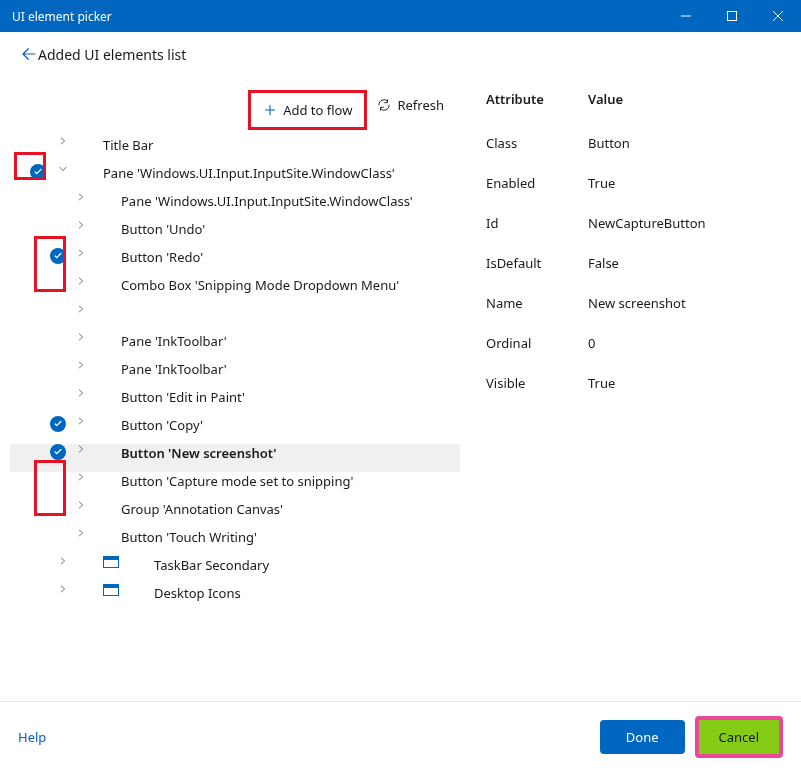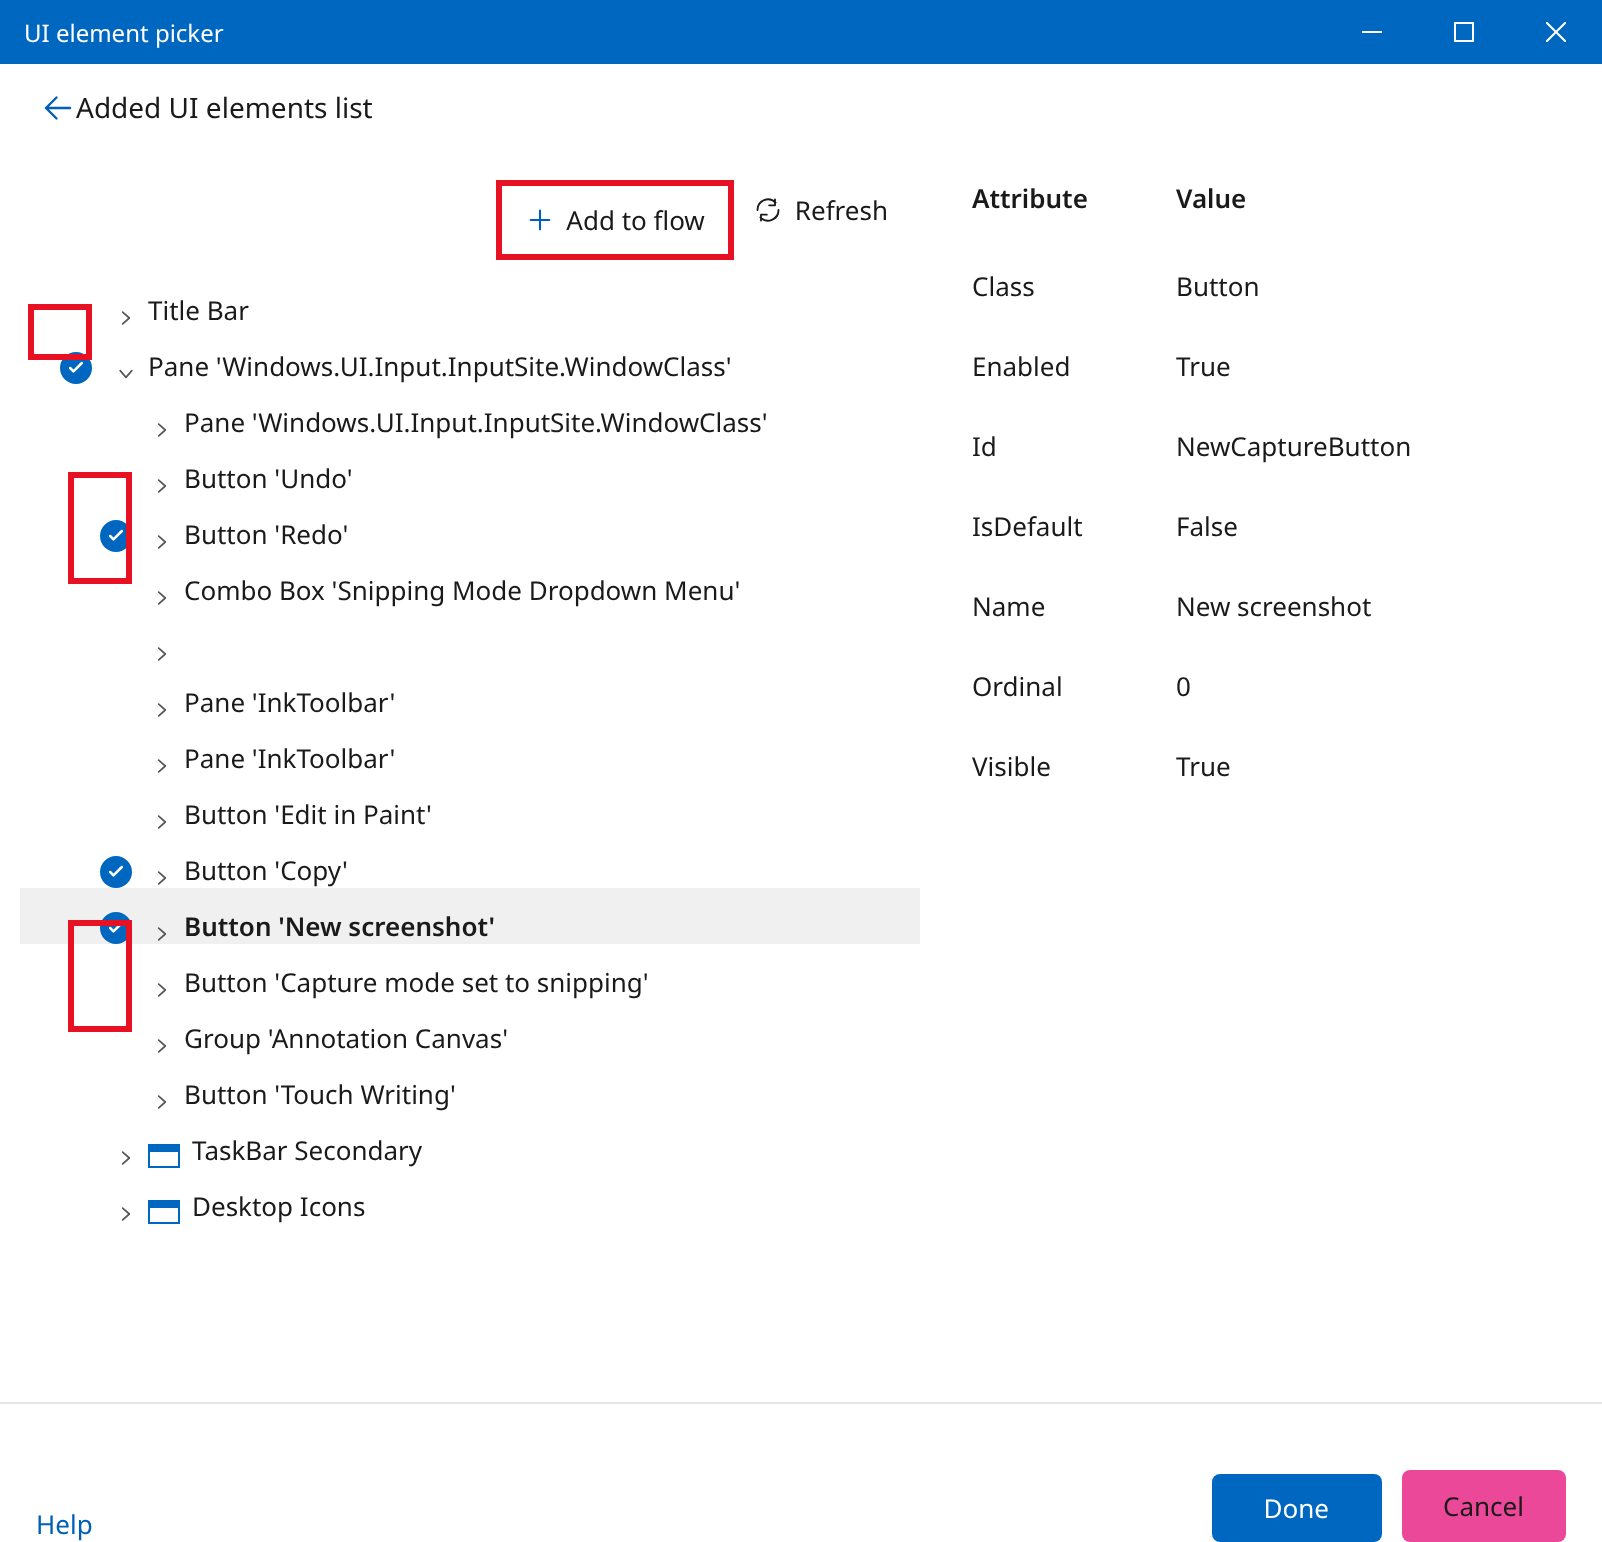--- a/index.html
+++ b/index.html
@@ -13,37 +13,37 @@
 .header-title { font-size: 14px; color: #1a1a1a; }
 .toolbar { display: flex; justify-content: flex-end; align-items: flex-start; padding: 10px 12px 6px 0; gap: 0; }
 .btn-plain { background: transparent; border: none; display: inline-flex; align-items: center; gap: 6px; font-size: 13px; color: #1a1a1a; padding: 6px 10px; cursor: default; }
 .btn-plain .icn { color: #005fb8; display: inline-flex; }
 .highlight-box { border: 3px solid #e81123; padding: 2px; }
 .main { display: flex; height: 615px; }
 .tree-pane { width: 460px; overflow-y: auto; padding: 4px 0 4px 10px; position: relative; }
 .tree-pane::-webkit-scrollbar{width:6px;}
 .tree-pane::-webkit-scrollbar-thumb{background:#c8c8c8;border-radius:3px;}
 .attr-pane { flex: 1; padding: 4px 10px 0 20px; }
-.tree-row { display: flex; align-items: flex-end; height: 28px; white-space: nowrap; position: relative; }
+.tree-row { display: flex; align-items: flex-start; height: 28px; white-space: nowrap; position: relative; gap: 29px; }
 .tree-row.sel { background: #f0f0f0; font-weight: 600; }
 .indent1 { padding-left: 46px; }
 .indent2 { padding-left: 64px; }
 .chev { width: 14px; display:inline-flex; justify-content:center; color:#555; margin-right: 4px;}
 .chkslot { position: absolute; display:flex; align-items:center; justify-content:center;}
 .chk-circle { width:16px; height:16px; border-radius:50%; background:#0067c0; display:flex; align-items:center; justify-content:center; }
 .chk-circle svg{width:10px;height:10px;color:#fff;}
 .wi { width:16px; height:12px; border:1.4px solid #0067c0; border-top-width:4px; display:inline-block; margin-right:6px; vertical-align:-2px;}
 .attr-table { width: 100%; }
 .attr-table th { text-align: left; font-weight: 600; padding: 8px 4px 14px 4px; font-size:13px;}
 .attr-table td { padding: 10px 4px; font-size:13px; vertical-align: top;}
 .attr-table td.k { width: 100px; color:#1a1a1a;}
-.footer { position: absolute; bottom: 0; left: 0; right: 0; height: 70px; border-top: 1px solid #e5e5e5; display: flex; align-items: flex-end; padding: 0 18px; background:#fff;}
+.footer { position: absolute; bottom: 0; left: 0; right: 0; height: 70px; border-top: 1px solid #e5e5e5; display: flex; align-items: center; padding: 0 18px; background:#fff;}
 .footer .spacer { flex: 1; }
 .btn-primary { background:#0067c0; color:#fff; border:none; font-size:13px; padding: 8px 26px; border-radius:4px; margin-right:10px;}
-.btn-secondary { background:#ec4899; color:#1a1a1a; border:1px solid #ec4899; font-size:13px; padding: 8px 20px; border-radius:4px;}
+.btn-secondary { background:#84cc16; color:#1a1a1a; border:4px solid #ec4899; font-size:13px; padding: 8px 20px; border-radius:4px;}
 .help-link{ color:#005fb8; font-size:13px;}
 .red-outline { position:absolute; border:3px solid #e81123; pointer-events:none; z-index:5;}
 </style>
 </head>
 <body>
 
 <div class="titlebar">
   <span>UI element picker</span>
   <div class="titlebar-spacer"></div>
   <div class="winbtn">

